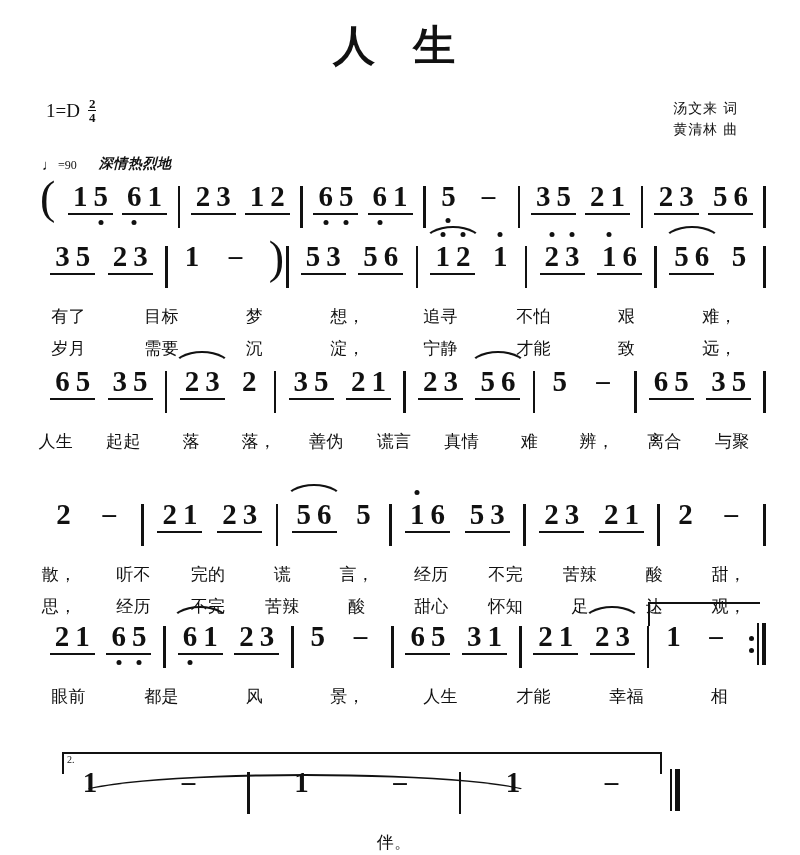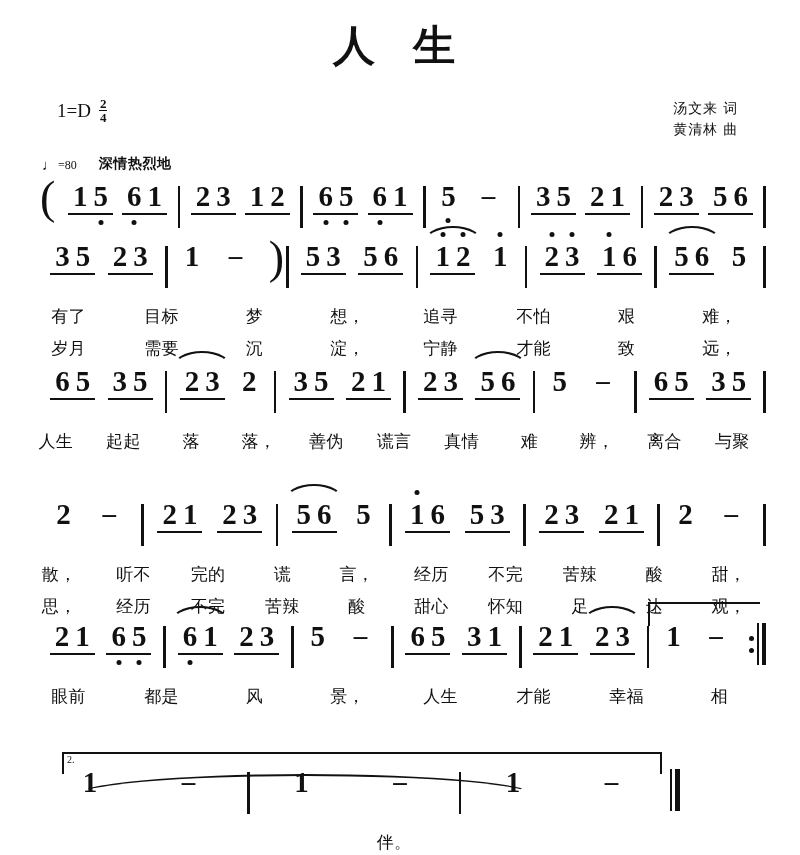--- a/index.html
+++ b/index.html
@@ -12,41 +12,42 @@
 
   
   .title{
     position:absolute;top:18px;left:0;width:800px;text-align:center;
     font-size:42px;font-weight:bold;letter-spacing:0.28em;
     font-family:"DejaVu Sans","Liberation Sans",sans-serif;
   }
   .key-sig{
     position:absolute;left:46px;top:97px;
     font-size:19px;font-family:"Liberation Serif",serif;
-    display:flex;align-items:center;gap:6px;margin-left:11px;
+    display:flex;align-items:center;gap:6px;
   }
   .frac{display:inline-flex;flex-direction:column;align-items:center;
     font-size:13px;line-height:1.02;font-weight:bold;margin-left:2px;}
   .frac .num{border-bottom:1.6px solid #111;padding:0 1px;}
   .frac .den{padding:0 1px;}
   .credits{
     position:absolute;right:62px;top:98px;text-align:left;
     font-size:14px;line-height:1.5;
     font-family:"DejaVu Sans","Liberation Sans",sans-serif;
   }
   .credits div{letter-spacing:.06em;}
   .tempo-row{
     position:absolute;left:42px;top:155px;
     display:flex;align-items:flex-end;gap:22px;
   }
   .tempo{font-size:12px;font-family:"Liberation Serif",serif;display:flex;align-items:center;}
   .tempo .qnote{font-size:15px;line-height:1;margin-right:1px;}
   .expression{
     font-size:14px;font-weight:bold;letter-spacing:.04em;
     font-family:"DejaVu Sans","Liberation Sans",sans-serif;
+    font-style:italic;
   }
 
   
   .system{position:absolute;left:0;width:800px;}
   .notes-row{
     position:relative;height:58px;
     display:flex;align-items:flex-start;
     padding-left:38px;padding-right:34px;
     box-sizing:border-box;
   }
@@ -143,21 +144,21 @@
   </div>
 
   <div class="credits">
     <div>汤文来 词</div>
     <div>黄清林 曲</div>
   </div>
 
   <div class="tempo-row">
     <span class="tempo">
       <span class="qnote">♩</span>
-      <span>=80</span>
+      <span>=90</span>
     </span>
     <span class="expression">深情热烈地</span>
   </div>
 
   <div id="systems">
       <div class="system" style="top: 182px;">
         <div class="notes-row">
           <span class="paren">(</span>
           <div class="measure">
             <span class="grp beam">

